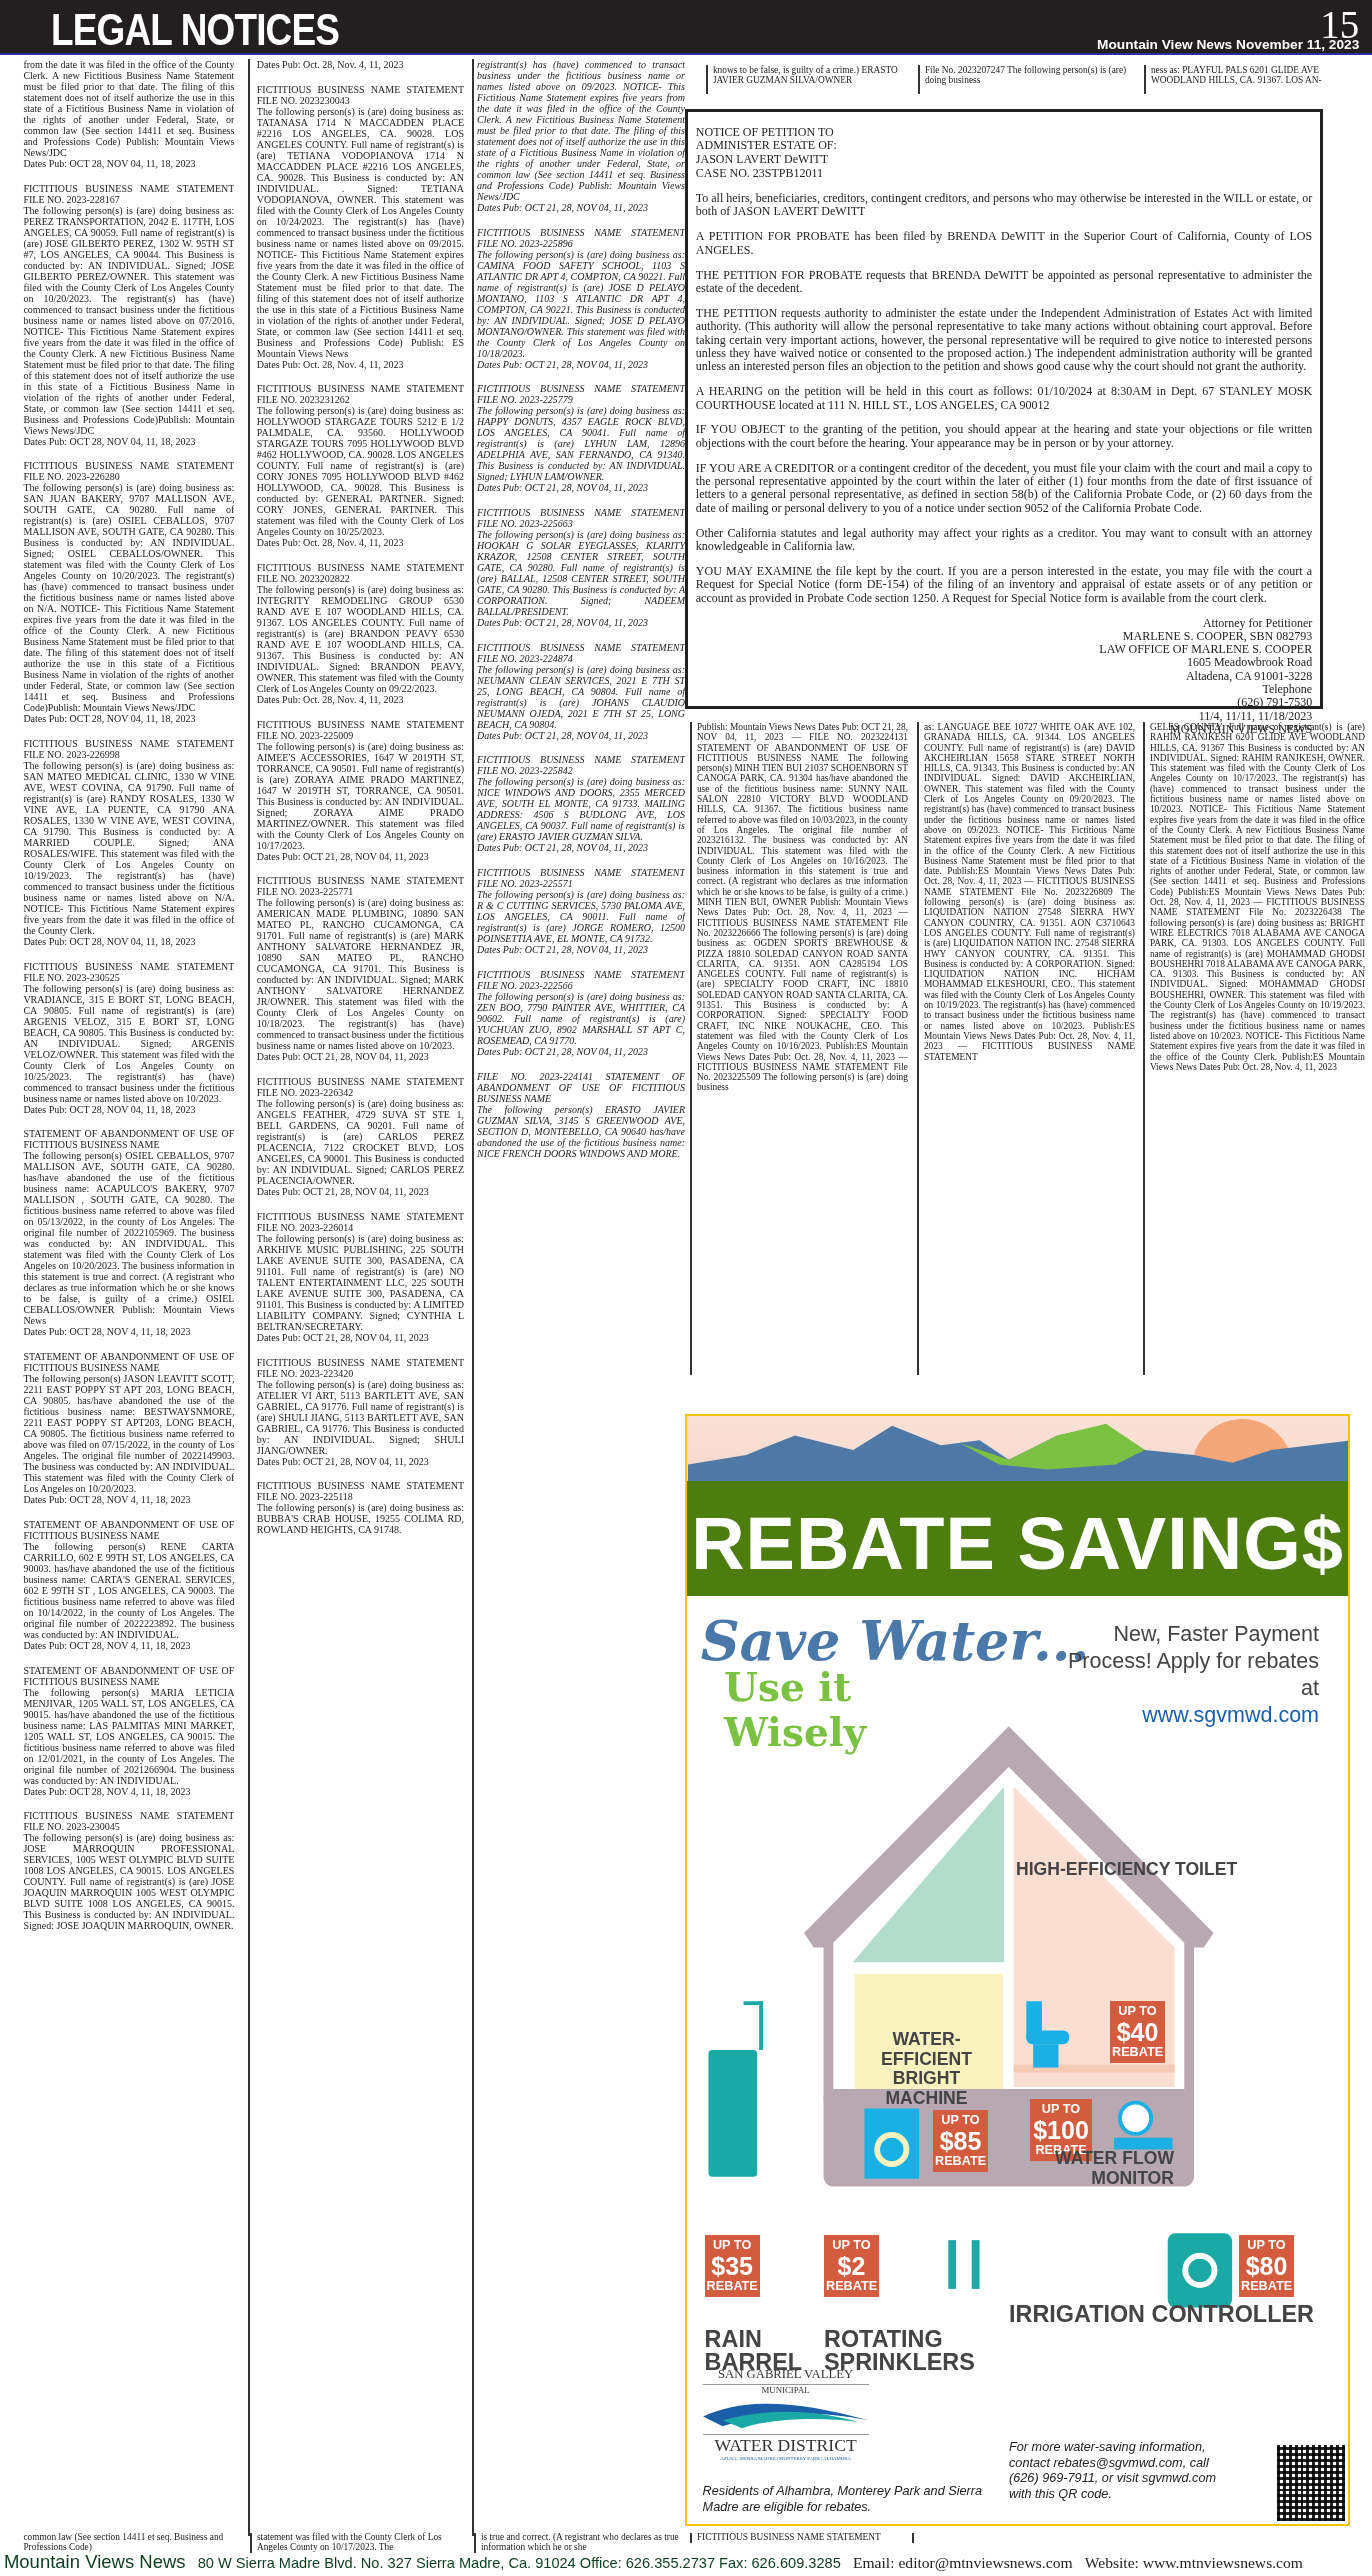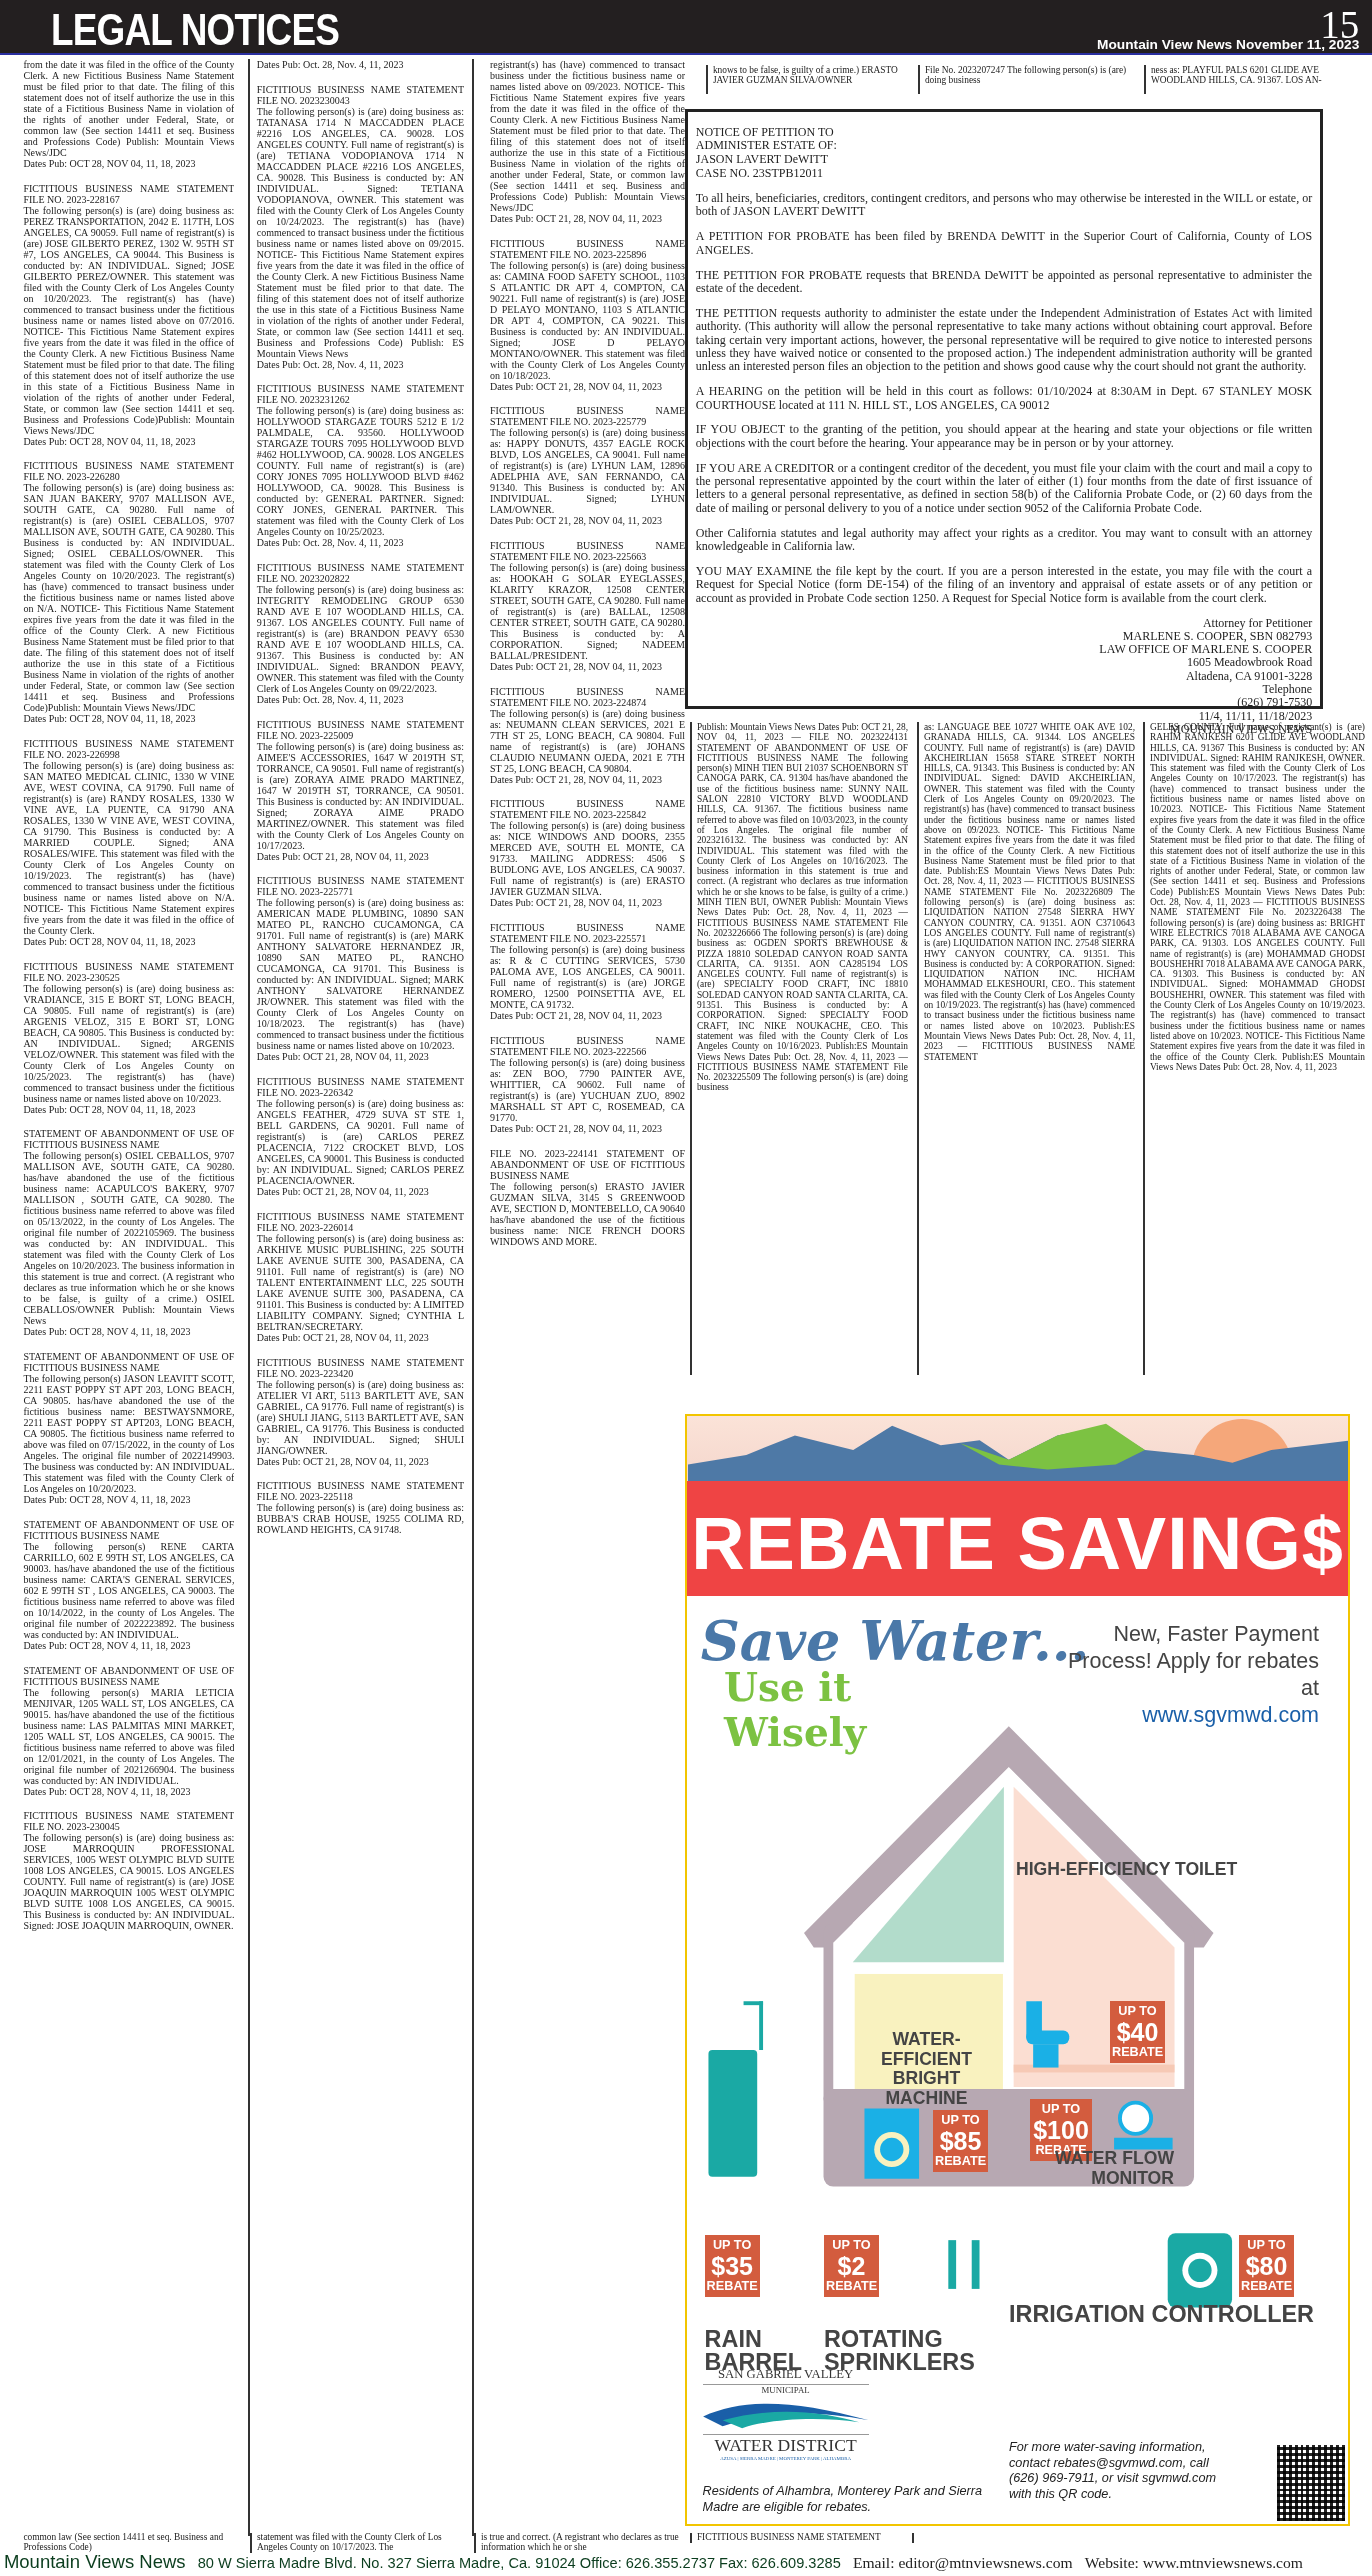--- a/index.html
+++ b/index.html
@@ -4,37 +4,37 @@
 <style>
   * { box-sizing: border-box; margin: 0; padding: 0; }
   body { width: 1373px; height: 2576px; background: #fff; font-family: "Liberation Serif", serif; color: #222; overflow: hidden; position: relative; }
   .masthead { position: absolute; left: 0; top: 0; width: 1373px; height: 55px; background: #231f20; border-bottom: 2px solid #2a2fa0; }
   .masthead .title { position: absolute; left: 51px; top: 3.9px; font-family: "Liberation Sans", sans-serif; font-weight: bold; font-size: 45px; color: #fff; letter-spacing: -1px; transform: scaleX(0.82); transform-origin: left; }
   .masthead .pageno { position: absolute; right: 13.7px; top: 2px; font-family: "Liberation Serif", serif; font-size: 39px; color: #fff; }
   .masthead .sub { position: absolute; right: 13.7px; top: 37px; font-family: "Liberation Sans", sans-serif; font-weight: bold; font-size: 13.7px; color: #fff; }
   .col { position: absolute; top: 59px; font-size: 10px; line-height: 11px; text-align: justify; hyphens: auto; overflow: hidden; }
   .col1 { left: 23.4px; width: 211px; height: 2477px; }
   .col2 { left: 248px; width: 216px; height: 2477px; border-left: 2px solid #333; padding-left: 6.8px; }
-  .col3 { left: 472px; width: 213px; height: 2477px; border-left: 2px solid #333; padding-left: 16px; }
+  .col3 { left: 472px; width: 213px; height: 2477px; border-left: 2px solid #333; padding-left: 3px; font-style: italic; }
   .col3 { height: 2477px; }
   .notice { margin-bottom: 13.7px; }
   .notice .h { text-transform: uppercase; }
   .topstrip { position: absolute; top: 59px; left: 690px; width: 683px; height: 39px; font-size: 9.4px; line-height: 10.3px; font-family: "Liberation Serif", serif; }
   .topstrip div { position: absolute; top: 5.9px; height: 29px; border-left: 2px solid #333; padding-left: 4.9px; }
   .box { position: absolute; left: 685px; top: 109px; width: 638px; height: 600px; border: 3.9px solid #222; padding: 13.7px 7.8px; font-family: "Liberation Serif", serif; font-size: 12px; line-height: 13.3px; color: #222; }
   .box p { margin-bottom: 11.7px; text-align: justify; }
   .box .head { margin-bottom: 11.7px; line-height: 13.7px; }
   .box .sig { text-align: right; line-height: 13.3px; }
   .lcols { position: absolute; top: 722px; font-size: 9.4px; line-height: 10.3px; text-align: justify; overflow: hidden; height: 653px; }
   .lc1 { left: 690px; width: 218px; border-left: 2px solid #333; padding-left: 4.9px; }
   .lc2 { left: 917px; width: 218px; border-left: 2px solid #333; padding-left: 4.9px; }
   .lc3 { left: 1143px; width: 222px; border-left: 2px solid #333; padding-left: 4.9px; }
   .ad { position: absolute; left: 685px; top: 1414px; width: 665px; height: 1112px; border: 2px solid #f2c500; background: #fff; overflow: hidden; font-family: "Liberation Sans", sans-serif; }
   .ad .sky { position: absolute; left: 0; top: 0; width: 100%; height: 68px; background: linear-gradient(#fbe3d8, #f4d6cc); }
-  .ad .banner { position: absolute; left: 0; top: 65px; width: 100%; height: 115px; background: #ef4444; }
+  .ad .banner { position: absolute; left: 0; top: 65px; width: 100%; height: 115px; background: #4d7c0f; }
   .ad .banner .txt { position: absolute; left: 0; top: 19.5px; width: 100%; text-align: center; color: #fff; font-weight: bold; font-size: 74px; letter-spacing: 1px; }
   .ad .save { position: absolute; left: 13.7px; top: 193px; font-family: "DejaVu Serif", serif; font-style: italic; font-weight: bold; font-size: 54px; color: #4a78a8; }
   .ad .use { position: absolute; left: 37px; top: 249px; font-family: "DejaVu Serif", serif; font-weight: bold; font-size: 39px; color: #7cc242; line-height: 45px; }
   .ad .promo { position: absolute; right: 29px; top: 205px; width: 254px; text-align: right; font-size: 21.5px; line-height: 27px; color: #444; }
   .ad .promo .url { color: #1a5fa8; }
   .room-label { position: absolute; font-weight: bold; color: #444; font-size: 17.6px; line-height: 19.5px; }
   .rebate { position: absolute; background: #d35c3e; color: #fff; font-weight: bold; text-align: center; width: 55px; padding: 3.9px 2px; line-height: 13.7px; font-size: 12.7px; }
   .rebate .amt { font-size: 25px; line-height: 27px; display: block; }
   .bottom-items .item-label { position: absolute; font-weight: bold; color: #444; font-size: 23.4px; line-height: 23.4px; }
   .irr-text { position: absolute; left: 361px; top: 915px; width: 293px; font-size: 16.6px; line-height: 21.5px; color: #333; }

